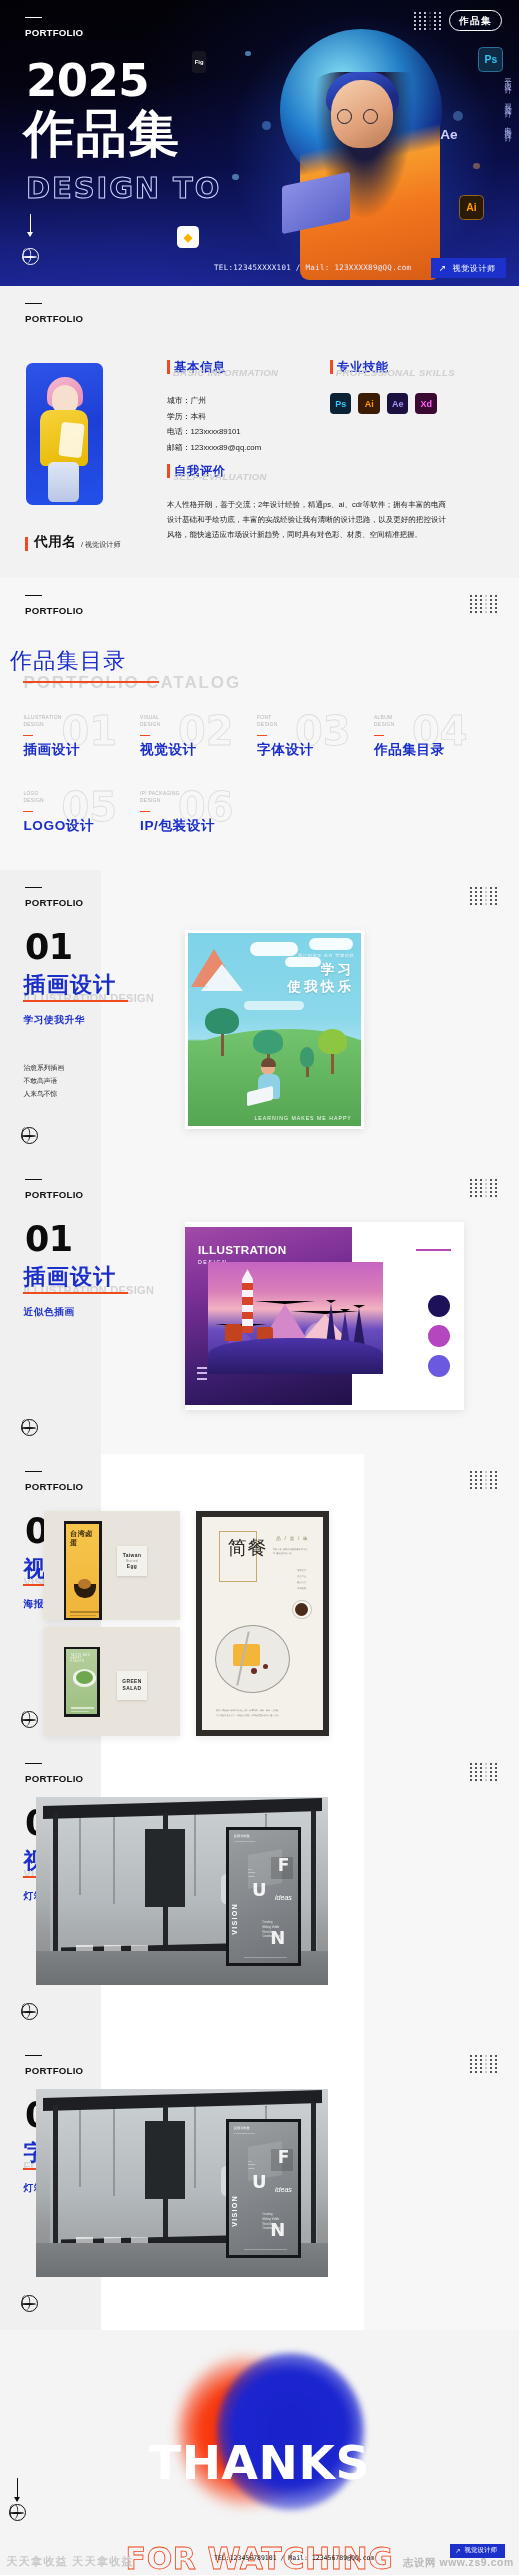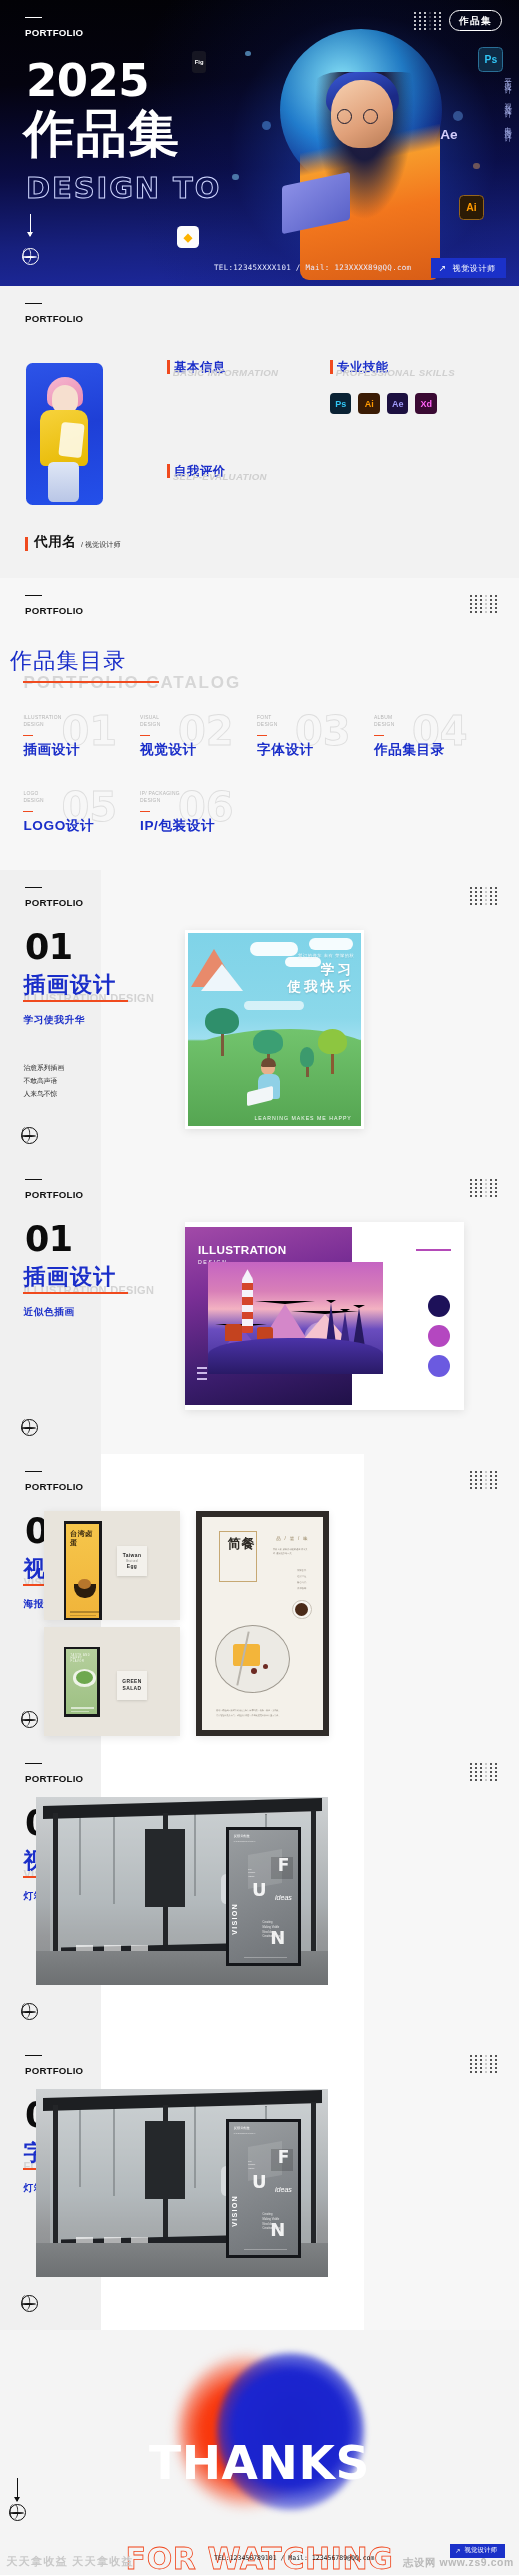--- a/index.html
+++ b/index.html
@@ -526,20 +526,26 @@
     <div class="nm">代用名</div>
     <div class="role">/ 视觉设计师</div>
   </div>
 
   <div class="blk" style="left:167px; top:73px;">
     <div class="head">
       <div class="bar"></div>
       <div class="zh">基本信息</div>
       <div class="en">BASIC INFORMATION</div>
     </div>
+    <div class="info-list">
+      <div>城市：广州</div>
+      <div>学历：本科</div>
+      <div>电话：123xxxx89101</div>
+      <div>邮箱：123xxxx89@qq.com</div>
+    </div>
   </div>
 
   <div class="blk" style="left:330px; top:73px;">
     <div class="head">
       <div class="bar"></div>
       <div class="zh">专业技能</div>
       <div class="en">PROFESSIONAL SKILLS</div>
     </div>
     <div class="skills" id="skills-row">
         <div class="skill" style="background: rgb(10, 34, 52); color: rgb(49, 197, 244);">Ps</div>
@@ -548,20 +554,21 @@
         <div class="skill" style="background: rgb(58, 10, 51); color: rgb(255, 97, 246);">Xd</div>
       </div>
   </div>
 
   <div class="blk" style="left:167px; top:177px;">
     <div class="head">
       <div class="bar"></div>
       <div class="zh">自我评价</div>
       <div class="en">SELF-EVALUATION</div>
     </div>
+    <div class="eval-text">本人性格开朗，善于交流；2年设计经验，精通ps、ai、cdr等软件；拥有丰富的电商设计基础和手绘功底，丰富的实战经验让我有清晰的设计思路，以及更好的把控设计风格，能快速适应市场设计新趋势，同时具有对色彩、材质、空间精准把握。</div>
   </div>
 </section>
 
 <section class="page catalog">
   <div class="logo-mark logo-light">
     <div class="bar"></div>
     <div class="ghost">PORTFOLIO</div>
     <div class="solid">PORTFOLIO</div>
   </div>
   <div class="dotgrid" style="right:22px; top:17px; color:#222;">
@@ -931,21 +938,21 @@
         </div>
       </div>
       <div class="plaque" style="left:73px;top:44px;width:30px;height:28.6px;">
         <b>GREEN</b>
         <b>SALAD</b>
       </div>
     </div>
     <div class="poster-card" style="left:196px;top:57px;width:133px;height:225px;background:#2f2b28;padding:5.8px;">
       <div style="width:100%;height:100%;background:#f4f1ea;position:relative;">
         <div style="position:absolute;left:17px;top:14.3px;width:38px;height:51px;border:0.6px solid #c6a873;"></div>
-        <div style="position:absolute;left:26px;top:19.5px;font-size:13px;font-weight:700;color:#2d2a25;line-height:1.25;letter-spacing:0.6px;">简餐</div>
+        <div style="position:absolute;left:26px;top:19.5px;font-size:19px;font-weight:400;color:#2d2a25;line-height:1.25;letter-spacing:0.6px;">简餐</div>
         <div style="position:absolute;right:14.3px;top:19.5px;font-size:4.5px;color:#8d7a55;letter-spacing:1.3px;">品 / 尝 / 味</div>
         <div style="position:absolute;right:14.3px;top:30px;width:36px;font-size:2.2px;color:#8a8279;line-height:2;">餐品上新 &nbsp;新鲜食材现做现卖 简单美味 &nbsp;健康轻食每一天</div>
         <div style="position:absolute;right:17px;top:51px;font-size:2.3px;color:#9a9289;line-height:2.6;">招牌套餐<br>轻食沙拉<br>暖心汤品<br>手冲咖啡</div>
         <div style="position:absolute;right:11.7px;top:83px;width:19.5px;height:19.5px;border-radius:50%;background:#f7f5f0;border:0.9px solid #c9c3b8;"></div>
         <div style="position:absolute;right:15px;top:86px;width:13px;height:13px;border-radius:50%;background:#4a2a18;"></div>
         <div style="position:absolute;left:13px;top:108px;width:75px;height:68px;border-radius:50%;background:#eceae4;border:1px solid #9f9a90;"></div>
         <div style="position:absolute;left:31px;top:127px;width:27px;height:22px;background:#f3b53a;border-radius:2.6px;"></div>
         <div style="position:absolute;left:40px;top:114px;width:1.9px;height:55px;background:#b9b5ad;transform:rotate(12deg);"></div>
         <div style="position:absolute;left:49px;top:151px;width:6.5px;height:6.5px;border-radius:50%;background:#6d2b23;"></div>
         <div style="position:absolute;left:61px;top:147px;width:5.2px;height:5.2px;border-radius:50%;background:#6d2b23;"></div>

